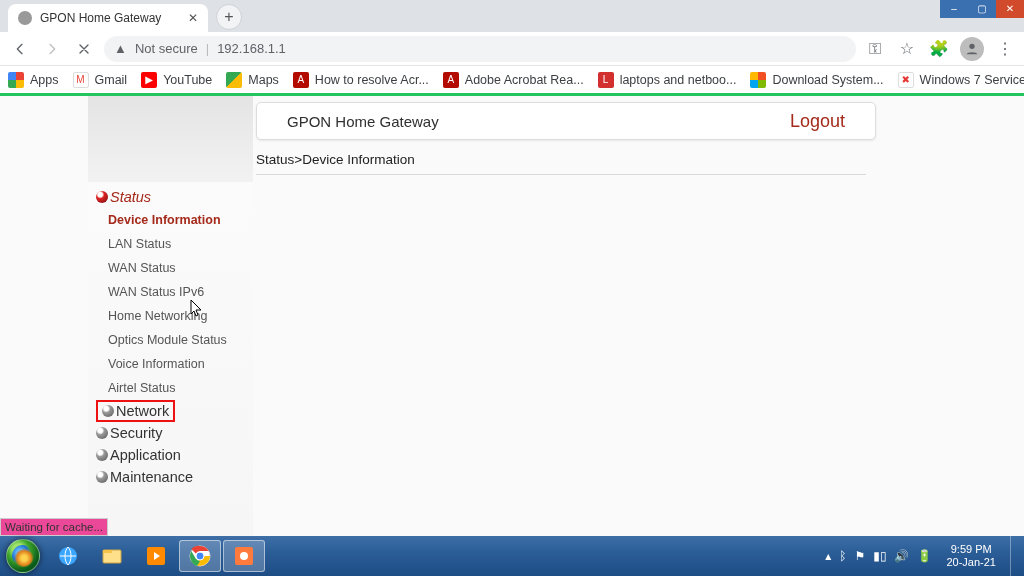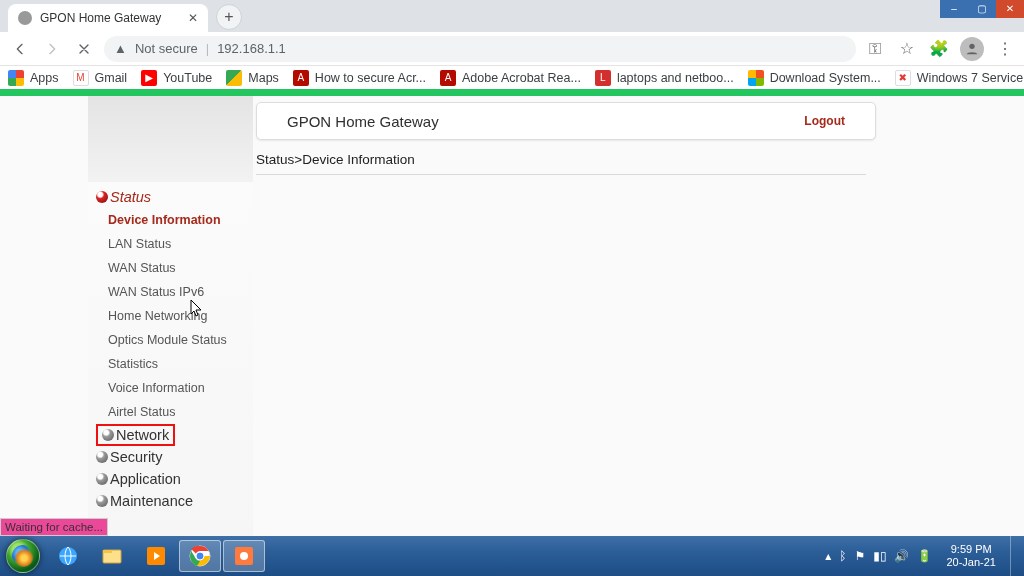--- a/index.html
+++ b/index.html
@@ -26,34 +26,34 @@
 .nav-ico { width:24px; height:24px; display:flex; align-items:center; justify-content:center; color:#5f6368; font-size:16px; border-radius:50%; }
 .nav-ico svg { width:16px; height:16px; }
 .omnibox { flex:1; height:26px; background:#f1f3f4; border-radius:14px; display:flex; align-items:center; padding:0 10px; font-size:13px; color:#5f6368; gap:8px; }
 .omnibox .warn { font-size:13px; }
 .omnibox .sep  { color:#bbb; }
 .toolbar-right { display:flex; align-items:center; gap:10px; color:#5f6368; }
 .toolbar-right .ico { width:22px; height:22px; display:flex; align-items:center; justify-content:center; font-size:16px; }
 .avatar { width:24px;height:24px;border-radius:50%; background:#bdbdbd; display:flex;align-items:center;justify-content:center; }
 
 
-.bookmarks { height:30px; background:#fff; border-bottom:7px solid #22c55e; display:flex; align-items:center; padding:0 8px; font-size:12.5px; color:#3c4043; gap:14px; }
+.bookmarks { height:30px; background:#fff; border-bottom:3px solid #22c55e; display:flex; align-items:center; padding:0 8px; font-size:12.5px; color:#3c4043; gap:14px; }
 .bm { display:flex; align-items:center; gap:6px; white-space:nowrap; }
 .bm .bi { width:16px; height:16px; border-radius:2px; flex:none; display:flex; align-items:center; justify-content:center; font-size:10px; color:#fff; }
 .bm-spacer { flex:1; }
 
 
 .page { position:absolute; left:0; right:0; top:96px; bottom:40px; background:#fafafa; overflow:hidden; }
 .page-inner { width: 880px; margin-left:88px; height:100%; position:relative; }
 
 
 .header-card { position:absolute; left:168px; top:6px; width:620px; height:38px; border:1px solid #ddd; border-radius:5px; background:#fff; display:flex; align-items:center; padding:0 30px; box-shadow:0 1px 2px rgba(0,0,0,.08); }
 .header-card .ht { font-size:15px; color:#303030; }
 .header-card .hspacer { flex:1; }
-.header-card .logout { color:#a52a1b; font-size:12px;font-weight:bold; }
+.header-card .logout { color:#a52a1b; font-size:18px; }
 
 
 .breadcrumb { position:absolute; left:168px; top:56px; font-size:13.5px; color:#222; }
 .hr { position:absolute; left:168px; top:78px; width:610px; height:1px; background:#d9d9d9; }
 
 
 .sidebar { position:absolute; left:0; top:0; width:165px; height:100%; background:linear-gradient(#fcfcfc,#f6f6f6); }
 .side-band { height:86px; background:linear-gradient(#e4e4e4,#f2f2f2); }
 .side-list { padding:4px 0 0 8px; }
 .sec { display:flex; align-items:center; font-size:14.5px; padding:3px 0; color:#333; cursor:default; }
@@ -154,21 +154,21 @@
   <div class="bm">
       <span class="bi" style="background:#ff0000">▶</span>
       <span>YouTube</span>
     </div>
   <div class="bm">
       <span class="bi" style="background:linear-gradient(135deg,#34a853 50%,#fbbc05 50%)"></span>
       <span>Maps</span>
     </div>
   <div class="bm">
       <span class="bi" style="background:#b30b00">A</span>
-      <span>How to secure Acr...</span>
+      <span>How to resolve Acr...</span>
     </div>
   <div class="bm">
       <span class="bi" style="background:#b30b00">A</span>
       <span>Adobe Acrobat Rea...</span>
     </div>
   <div class="bm">
       <span class="bi" style="background:#d32f2f">L</span>
       <span>laptops and netboo...</span>
     </div>
   <div class="bm">
@@ -202,21 +202,20 @@
         <div class="sec active">
             <span class="bullet"></span>
             <span>Status</span>
           </div>
         <div class="sub sel">Device Information</div>
         <div class="sub">LAN Status</div>
         <div class="sub">WAN Status</div>
         <div class="sub">WAN Status IPv6</div>
         <div class="sub">Home Networking</div>
         <div class="sub">Optics Module Status</div>
-        <div class="sub">Statistics</div>
         <div class="sub">Voice Information</div>
         <div class="sub">Airtel Status</div>
 
         <div class="hlbox">
           <div class="sec gray" style="padding:1px 0">
               <span class="bullet"></span>
               <span>Network</span>
             </div>
         </div>
         <div class="sec gray">

